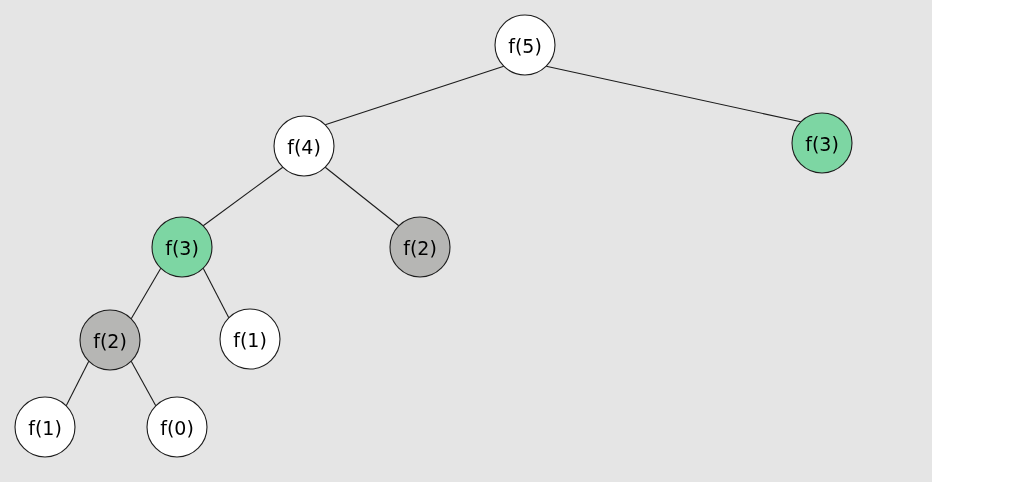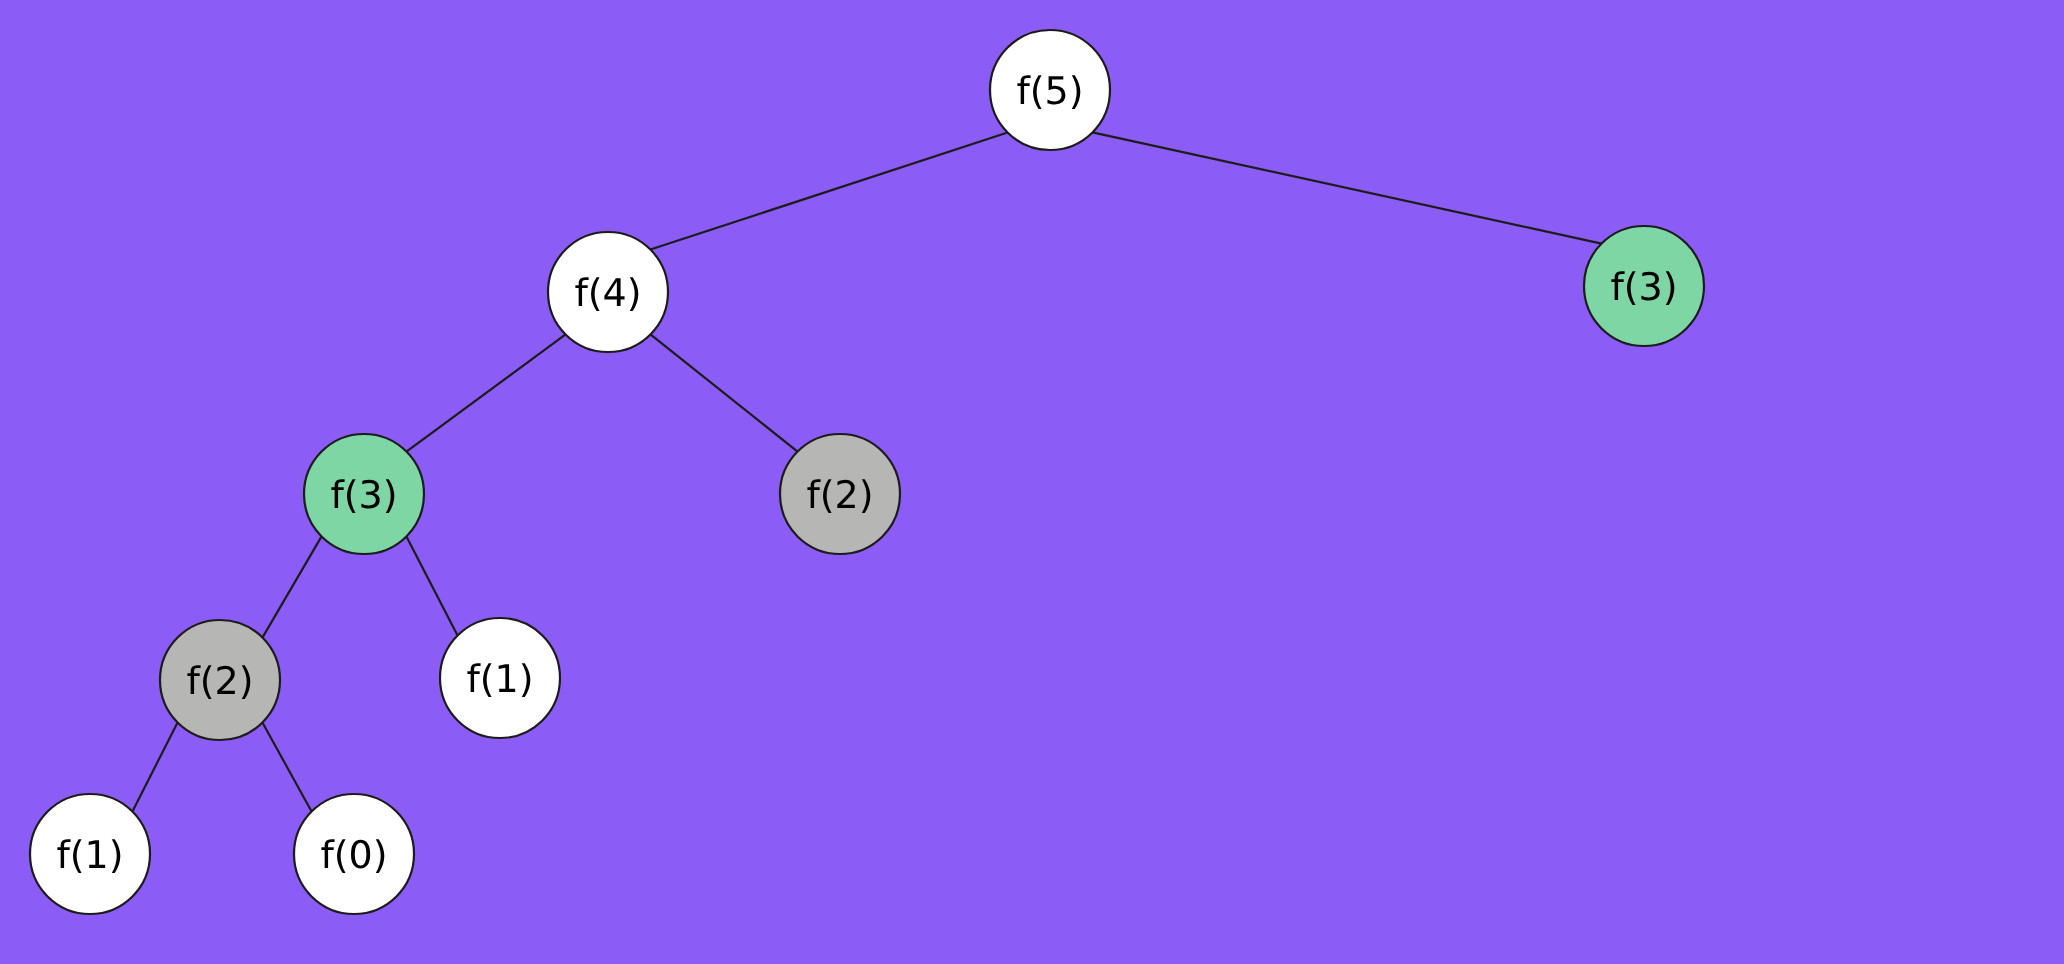--- a/index.html
+++ b/index.html
@@ -2,23 +2,23 @@
 <html><head>
 <meta charset="utf-8">
 <style>
   html, body {
     margin: 0;
     padding: 0;
     background: #ffffff;
   }
   .canvas {
     position: relative;
-    width: 1032px;
+    width: 932px;
     height: 482px;
-    background: #8b5cf6;
+    background: #e5e5e5;
     overflow: hidden;
   }
   .tree-svg {
     display: block;
     width: 1032px;
     height: 482px;
   }
   .tree-edge {
     stroke-width: 1.1;
     fill: none;

